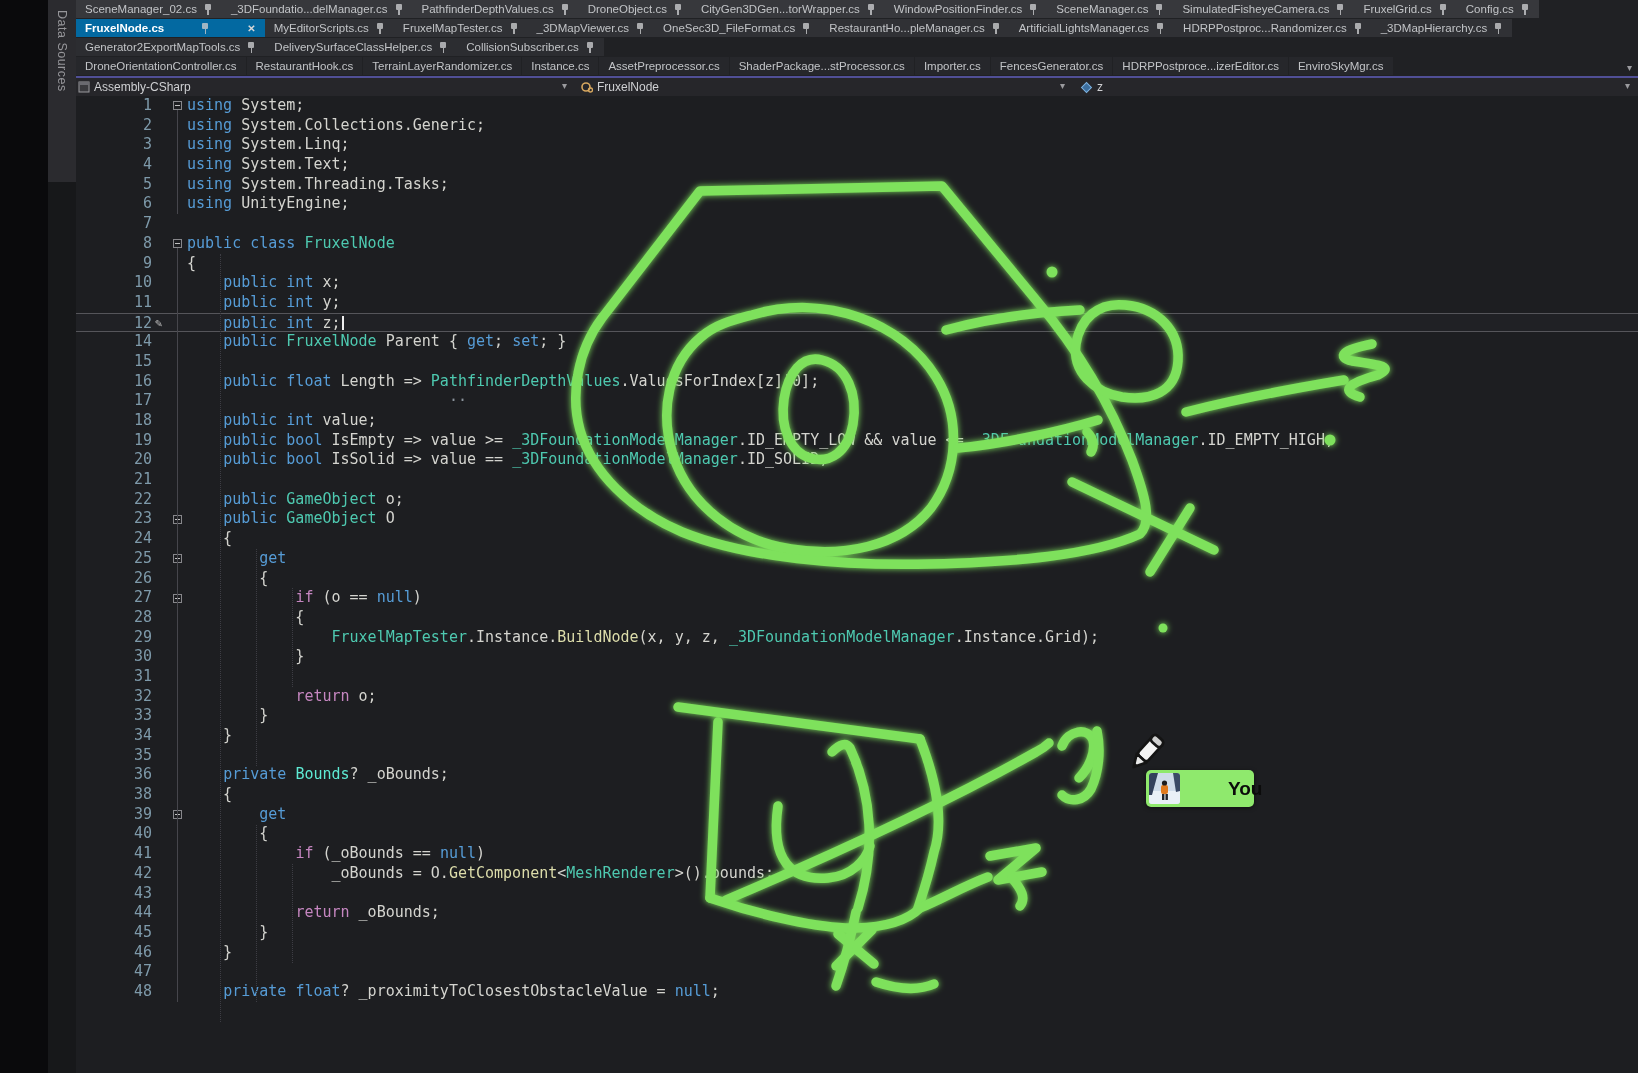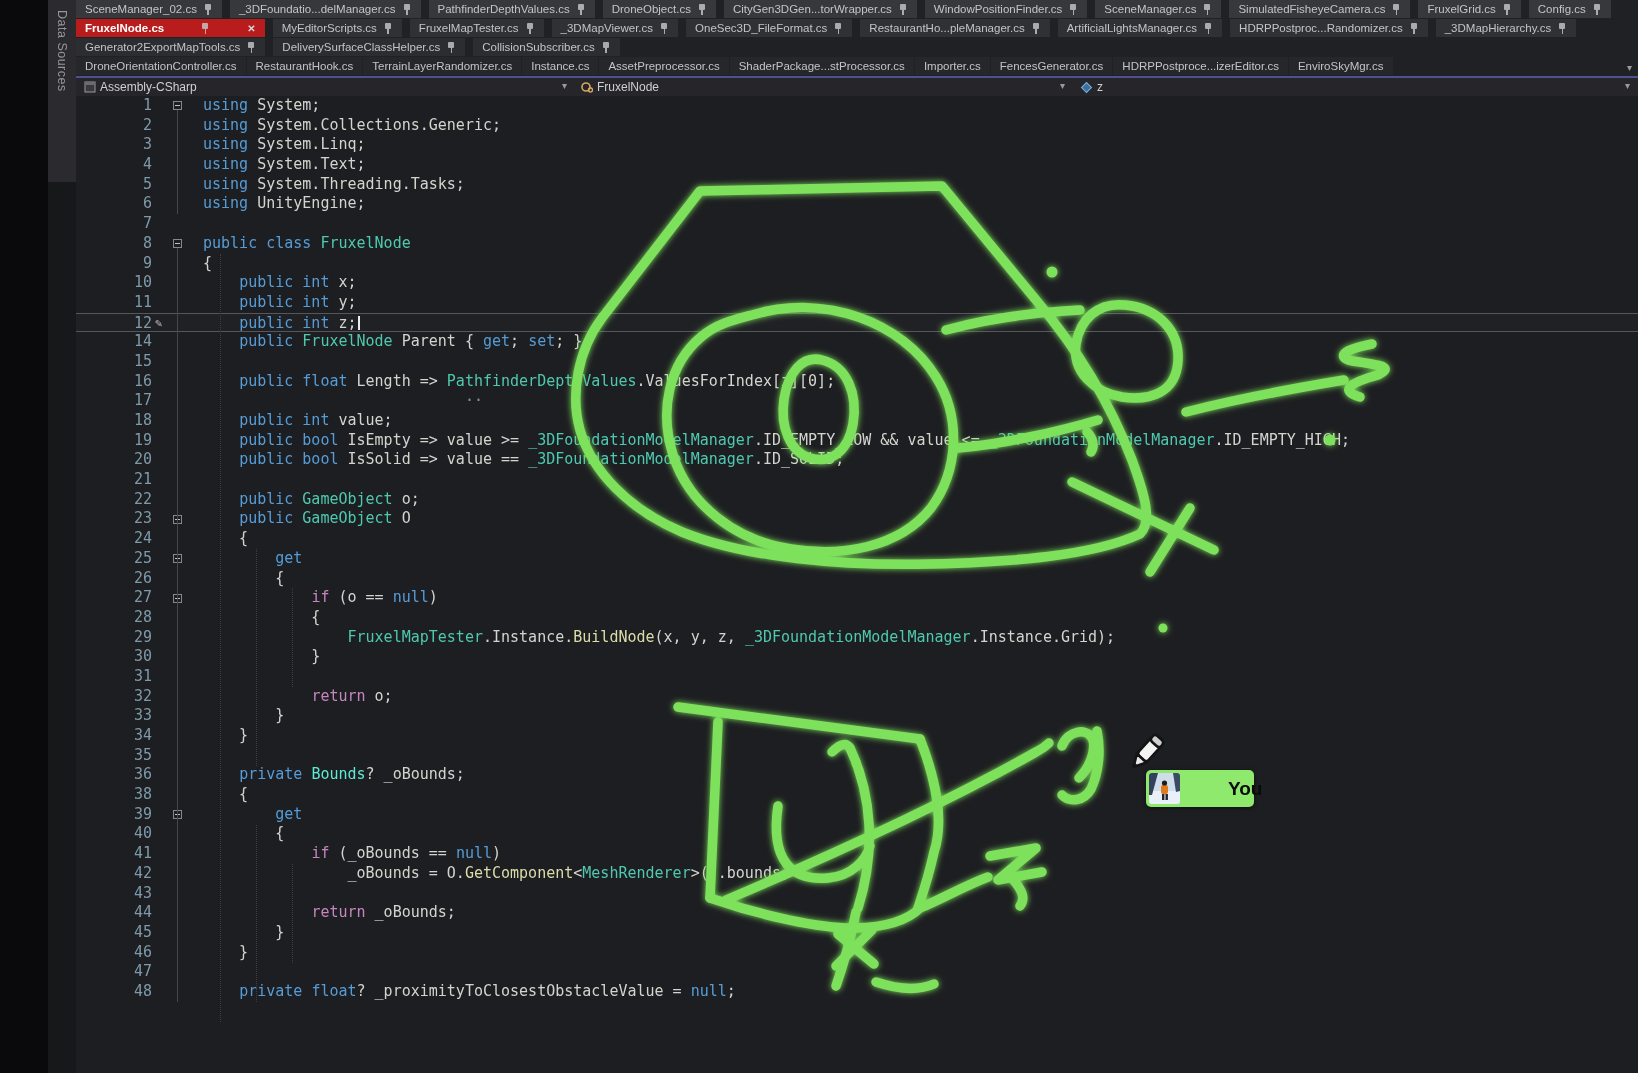--- a/index.html
+++ b/index.html
@@ -12,27 +12,27 @@
     color:#96969a;font-size:12.5px;writing-mode:vertical-rl;display:flex;align-items:center;
     padding-top:10px;box-sizing:border-box;letter-spacing:.5px;}
   #rail-below{position:absolute;left:48px;top:182px;width:28px;bottom:0;background:#17181a;}
 
   
   #main{position:absolute;left:76px;top:0;right:0;bottom:0;background:#202124;}
 
   
   #tab-strip{position:relative;}
   .trow{display:flex;height:18px;margin-bottom:1px;overflow:hidden;}
-  .tab{display:flex;align-items:center;padding:0 9px;margin-right:8px;font-size:11.5px;
+  .tab{display:flex;align-items:center;padding:0 9px;margin-right:0;font-size:11.5px;
     color:#c2c4c7;white-space:nowrap;cursor:default;}
   .trow0 .tab{background:#37383c;}
   .trow1 .tab{background:#303135;}
   .trow2 .tab{background:#2c2d31;}
   .trow3 .tab{background:#26272b;margin-right:1px;}
-  .tab.act{background:#b91c1c;color:#ffffff;font-weight:bold;gap:30px;}
+  .tab.act{background:#0369a1;color:#ffffff;font-weight:bold;gap:30px;}
   .pin{position:relative;width:9px;height:12px;margin-left:7px;display:inline-block;opacity:.8;}
   .pin::before{content:"";position:absolute;left:1px;top:1px;width:6px;height:6px;background:#c9cacc;border-radius:1px;}
   .pin::after{content:"";position:absolute;left:3.5px;top:7px;width:1.5px;height:4.5px;background:#c9cacc;}
   .x{margin-left:7px;font-size:10px;color:#d8d8d8;}
   .overflow-arrow{position:absolute;color:#9a9a9e;font-size:10px;}
 
   #purple-line{height:2px;background:#504f96;}
 
   
   #crumb{position:relative;height:18px;background:#26262a;color:#cfd0d3;font-size:12px;}
@@ -42,21 +42,21 @@
   
   #editor{position:absolute;left:0;top:96px;right:0;bottom:0;background:#1d1e21;}
   .cl{display:flex;height:19.7px;line-height:19.7px;box-sizing:border-box;
       font-family:"DejaVu Sans Mono",monospace;font-size:15px;white-space:pre;}
   .cl.cur{border-top:1px solid #55555a;border-bottom:1px solid #55555a;background:#202125;}
   .ln{width:76px;text-align:right;color:#7e9aaa;flex:none;}
   .gi{width:14px;flex:none;color:#c5c5c5;font-size:12px;padding-left:3px;}
   .fm{width:18px;flex:none;display:flex;align-items:center;justify-content:flex-end;padding-right:5px;box-sizing:border-box;}
   .fbox{width:9px;height:9px;border:1px solid #87878b;box-sizing:border-box;background:#1d1e21;}
   .fbox::after{content:"";display:block;width:5px;height:1px;background:#c0c0c0;margin:3px auto 0;}
-  .code{flex:1;margin-left:16px;}
+  .code{flex:1;}
   .tk-k{color:#569cd6;} .tk-c{color:#c586c0;} .tk-t{color:#4ec9b0;}
   .tk-s{color:#5eead4;} .tk-m{color:#dcdcaa;} .tk-d{color:#d4d4cf;}
   .tk-dim{color:#8b949c;} .tk-u{border-bottom:1px dotted #a0a0a0;}
   .caret{display:inline-block;width:2px;height:14px;background:#ededed;vertical-align:-2px;margin-left:1px;}
 
   .guide{position:absolute;width:0;border-left:1px dotted #3d3d44;}
   .oline{position:absolute;width:0;border-left:1px solid #46464c;}
 
   
   #draw-layer{position:absolute;left:0;top:0;z-index:50;pointer-events:none;}
@@ -203,21 +203,21 @@
           </div>
           <div class="tab">
             <span>EnviroSkyMgr.cs</span>
           </div>
         </div>
       </div>
     <span class="overflow-arrow" style="right:6px;top:62px;">▾</span>
     <div id="purple-line"></div>
 
     <div id="crumb">
-      <div class="crumb-item" style="left:8px;text-align:right;">
+      <div class="crumb-item" style="left:2px;text-align:right;">
         <svg width="12" height="12" viewBox="0 0 12 12">
           <rect x="1" y="1" width="10" height="10" fill="#3a3a3e" stroke="#9a9a9e"></rect>
           <rect x="1" y="1" width="10" height="3" fill="#6a6a70"></rect>
         </svg>
         <span>Assembly-CSharp</span>
       </div>
       <span class="crumb-caret" style="left:486px;">▾</span>
       <div class="crumb-item" style="left:504px;">
         <svg width="13" height="12" viewBox="0 0 13 12">
           <circle cx="6" cy="6" r="4" fill="none" stroke="#d8a860" stroke-width="1.6"></circle>

